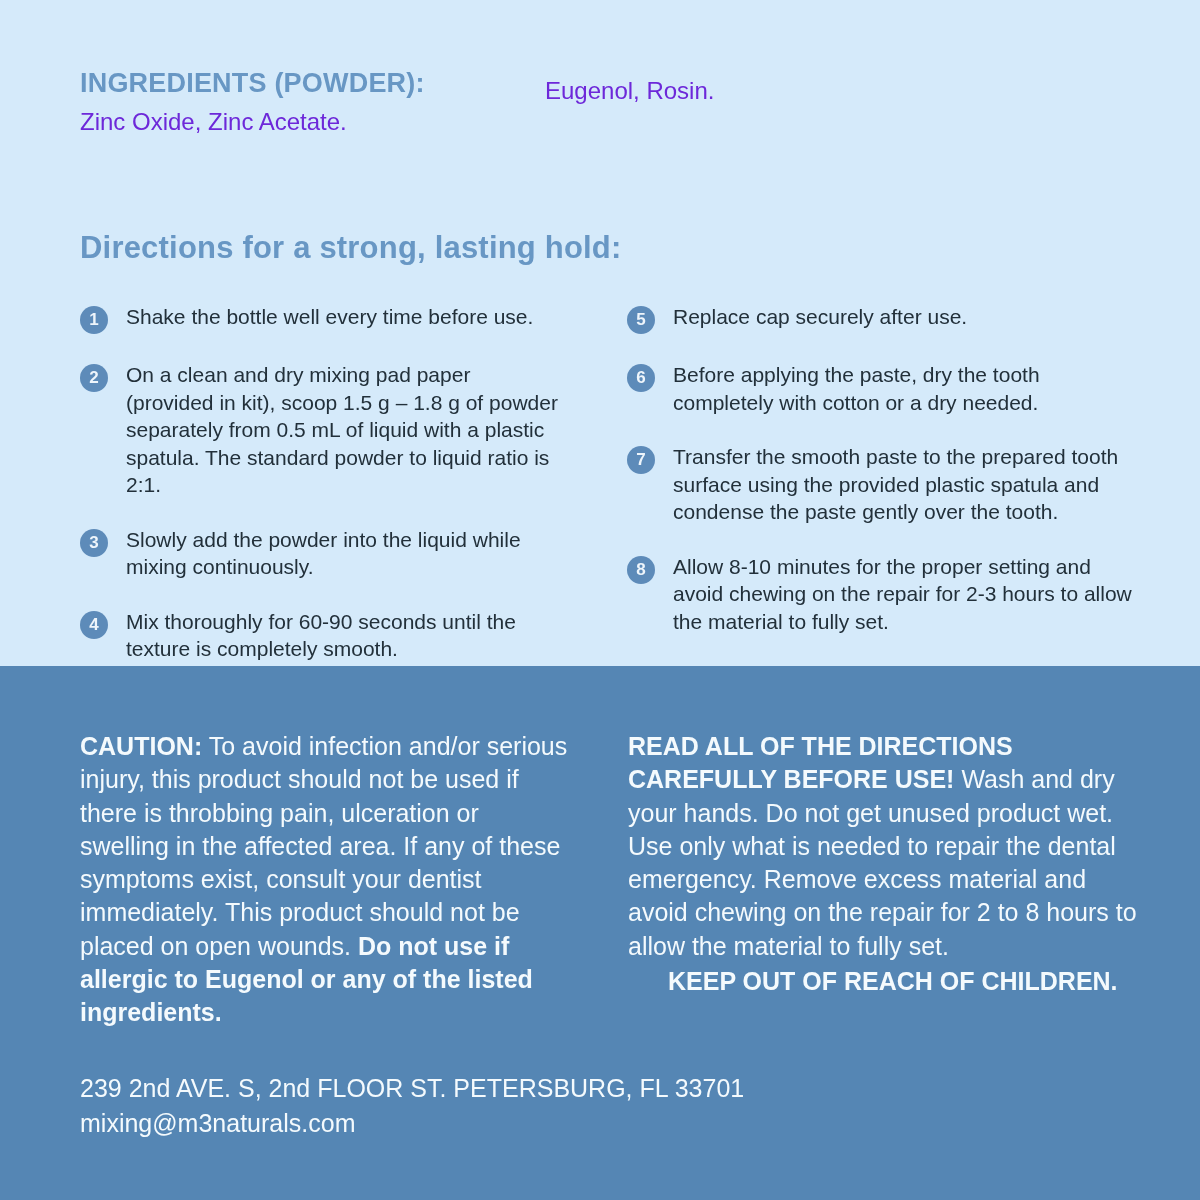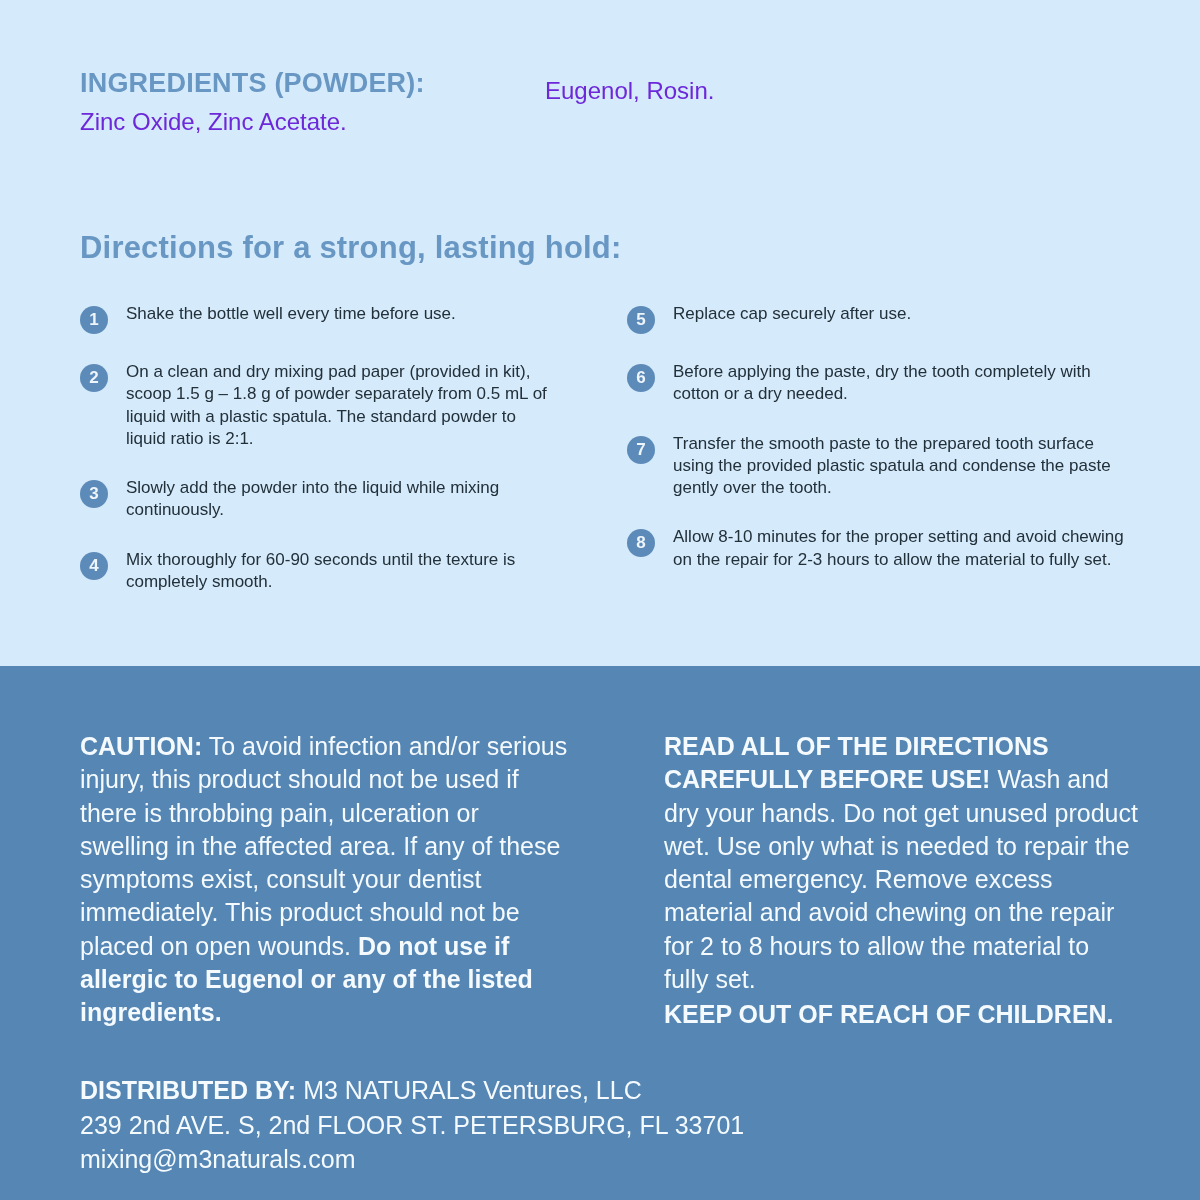--- a/index.html
+++ b/index.html
@@ -34,32 +34,32 @@
     display:grid;grid-template-columns:480px 1fr;column-gap:67px;
   }
   .step{display:flex;gap:18px;margin-bottom:27px;}
   .step-badge{
     flex:0 0 auto;width:28px;height:28px;border-radius:50%;
     background:#5d8bb9;color:#eef5fb;
     font-size:17px;font-weight:bold;
     display:flex;align-items:center;justify-content:center;
     margin-top:3px;
   }
-  .step-text{font-size:17px;line-height:1.31;color:#22303a;}
+  .step-text{font-size:21px;line-height:1.31;color:#22303a;}
 
   
   .panel-bottom{
     background:#5586b4;flex:1;box-sizing:border-box;
     padding:64px 62px 0 80px;
     color:#f4fafd;
     font-size:25px;line-height:1.33;
   }
-  .caution-grid{display:grid;grid-template-columns:492px 1fr;column-gap:92px;}
+  .caution-grid{display:grid;grid-template-columns:492px 1fr;column-gap:56px;}
   .b{font-weight:bold;}
-  .keep-out{display:block;font-weight:bold;margin-top:2px;}
+  .keep-out{display:block;font-weight:bold;margin-top:2px;margin-left:40px;}
 
   .distributor{margin-top:42px;line-height:1.38;}
 </style>
 </head>
 <body>
 
 <div class="label">
 
   <div class="panel-top">
 
@@ -126,23 +126,19 @@
         <span class="b">Do not use if allergic to Eugenol or any of the listed ingredients.</span>
       </div>
       <div>
         <span class="b">READ ALL OF THE DIRECTIONS CAREFULLY BEFORE USE!</span>
         <span>Wash and dry your hands. Do not get unused product wet. Use only what is needed to repair the dental emergency. Remove excess material and avoid chewing on the repair for 2 to 8 hours to allow the material to fully set.</span>
         <span class="keep-out">KEEP OUT OF REACH OF CHILDREN.</span>
       </div>
     </div>
 
     <div class="distributor">
-      <div>
-        <span class="b">DISTRIBUTED BY:</span>
-        <span>M3 NATURALS Ventures, LLC</span>
-      </div>
       <div>239 2nd AVE. S, 2nd FLOOR ST. PETERSBURG, FL 33701</div>
       <div>mixing@m3naturals.com</div>
     </div>
 
   </div>
 
 </div>
 
 </body></html>

